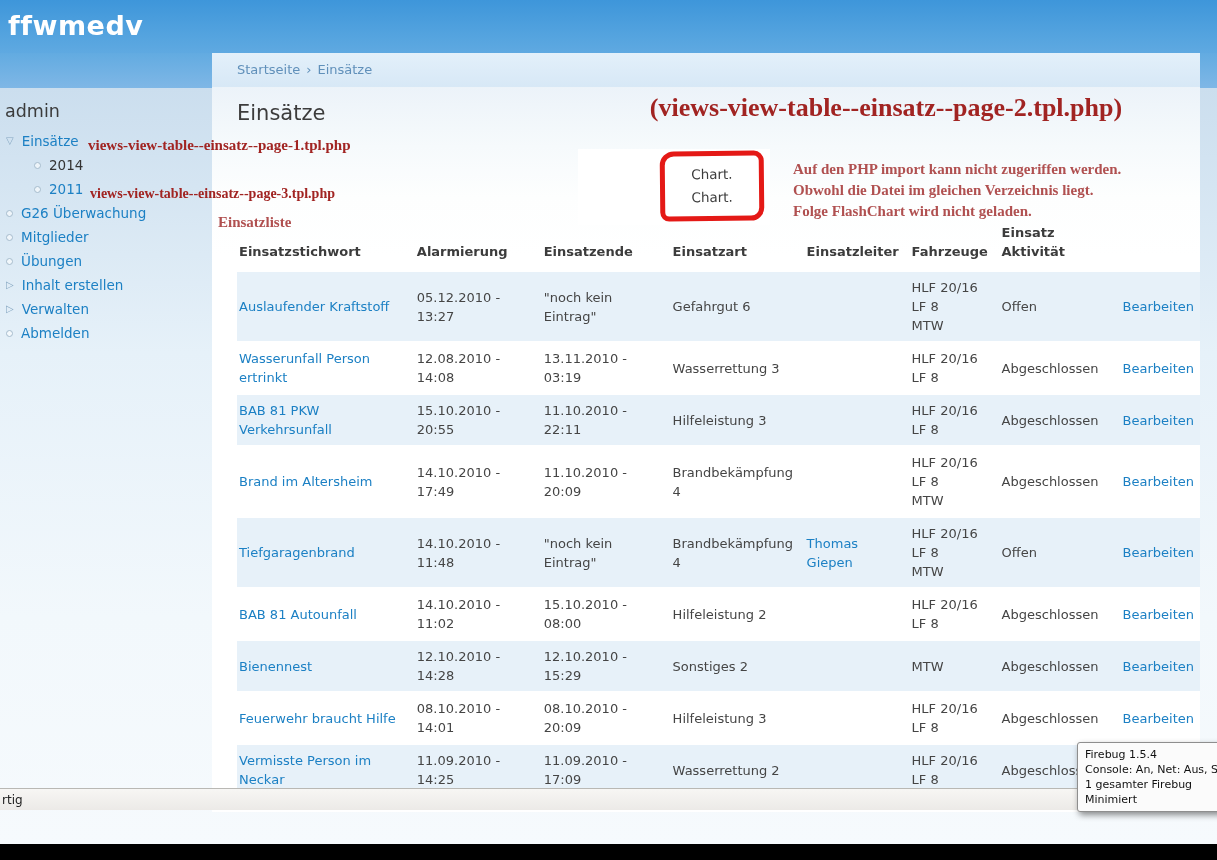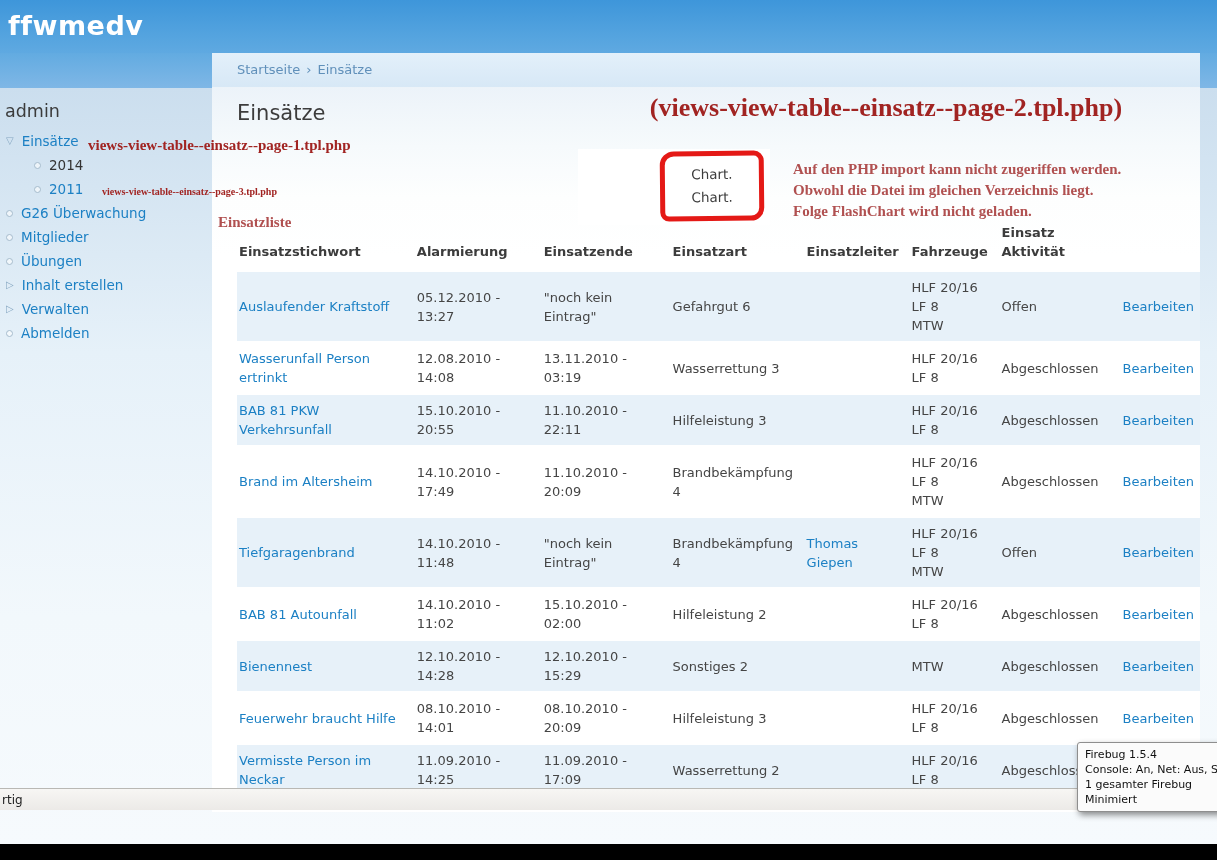--- a/index.html
+++ b/index.html
@@ -46,21 +46,21 @@
     border:5px solid #e41916; border-radius:14px 10px 13px 9px; transform:rotate(-0.6deg);
     display:flex; flex-direction:column; align-items:center; justify-content:center;
     white-space:pre-line; text-align:center; font-size:13.5px; line-height:23px; color:#3c3c3c; }
   .ann { font-family:"Liberation Serif","DejaVu Serif",serif; font-weight:bold; color:#a12422; }
   .ann-title { position:absolute; left:388px; top:2px; width:572px; text-align:center;
     font-size:26px; line-height:38px; }
   .ann-note { position:absolute; left:581px; top:72px; width:420px; font-size:15px;
     line-height:21px; color:#b05050; white-space:pre-line; }
   .ann-list { position:absolute; left:6px; top:127px; font-size:15px; color:#b05050; }
   .ann-file1 { position:absolute; left:88px; top:137px; font-size:15px; z-index:5; }
-  .ann-file3 { position:absolute; left:102px; top:186px; font-size:10px; z-index:5; }
+  .ann-file3 { position:absolute; left:90px; top:186px; font-size:14px; z-index:5; }
 
   
   .tablewrap { position:absolute; left:25px; top:136px; width:963px; }
   table { border-collapse:collapse; width:963px; font-size:13px; color:#454545; }
   th { text-align:left; font-weight:bold; color:#3c3c3c; vertical-align:bottom;
     padding:0 10px 9px 2px; line-height:19px; border-bottom:1px solid #e2e2e2; }
   th.prewrap { white-space:pre-line; }
   td { padding:6px 10px 6px 2px; vertical-align:middle; line-height:19px; }
   tbody tr:nth-child(odd) td { background:#e7f1f9; }
   tbody tr td { border-top:2px solid #fff; }
@@ -238,21 +238,21 @@
             <td><span class="lnk">Thomas Giepen</span></td>
             <td class="fahrzeuge">HLF 20/16
 LF 8
 MTW</td>
             <td>Offen</td>
             <td class="action"><span class="lnk">Bearbeiten</span></td>
           </tr>
           <tr>
             <td><span class="lnk">BAB 81 Autounfall</span></td>
             <td>14.10.2010 - 11:02</td>
-            <td>15.10.2010 - 02:00</td>
+            <td>15.10.2010 - 08:00</td>
             <td>Hilfeleistung 2</td>
             <td></td>
             <td class="fahrzeuge">HLF 20/16
 LF 8</td>
             <td>Abgeschlossen</td>
             <td class="action"><span class="lnk">Bearbeiten</span></td>
           </tr>
           <tr>
             <td><span class="lnk">Bienennest</span></td>
             <td>12.10.2010 - 14:28</td>

